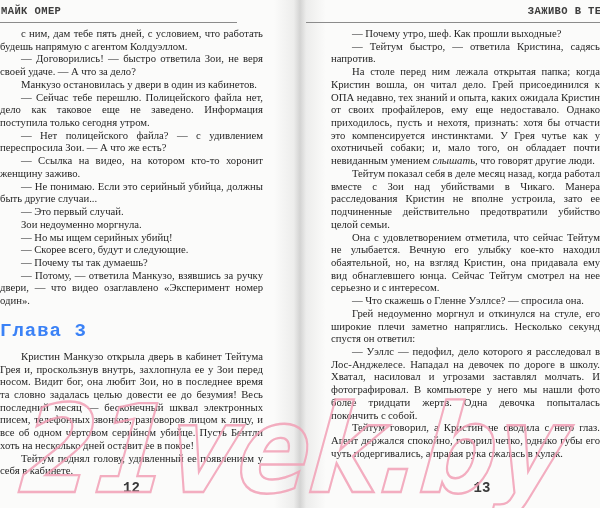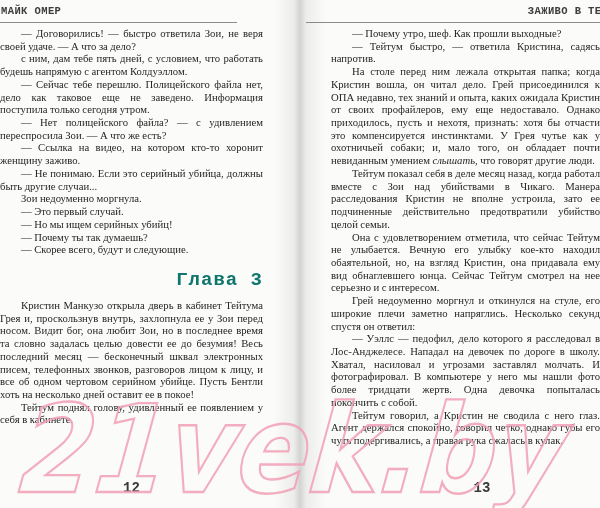--- a/index.html
+++ b/index.html
@@ -31,22 +31,22 @@
 
   .para{
     margin:0;text-align:justify;text-indent:21px;
     font-size:10.7px;line-height:12.72px;color:#262626;
     hyphens:auto;-webkit-hyphens:auto;word-spacing:-0.2px;
   }
   .para em{}
 
   .chapter-heading{
     font-family:"Liberation Mono", monospace;
-    font-weight:700;font-size:19px;color:#0f766e;
-    text-align:right;margin:13px 0 8px 0;letter-spacing:1px;
+    font-weight:700;font-size:19px;color:#3b82f6;
+    text-align:left;margin:13px 0 8px 0;letter-spacing:1px;
   }
 
   .page-num{
     position:absolute;top:480px;
     font-family:"Liberation Mono", monospace;
     font-size:14px;font-weight:700;color:#3a3a3a;text-align:center;
   }
   .page-left .page-num{left:0;width:263px;}
   .page-right .page-num{left:31px;width:302px;}
 
@@ -70,31 +70,33 @@
 <body>
 
 <div class="stage">
 
   <div class="page page-left">
     <div class="running-head">МАЙК ОМЕР</div>
     <div class="head-rule"></div>
 
     <div class="text-col">
       <div>
+          <p class="para">с ним, дам тебе пять дней, с условием, что работать будешь напрямую с агентом Колдуэллом.</p>
           <p class="para">— Договорились! — быстро ответила Зои, не веря своей удаче. — А что за дело?</p>
-          <p class="para">с ним, дам тебе пять дней, с условием, что работать будешь напрямую с агентом Колдуэллом.</p>
+          <p class="para">Манкузо остановилась у двери в один из кабинетов.</p>
           <p class="para">— Сейчас тебе перешлю. Полицейского файла нет, дело как таковое еще не заведено. Информация поступила только сегодня утром.</p>
           <p class="para">— Нет полицейского файла? — с удивлением переспросила Зои. — А что же есть?</p>
           <p class="para">— Ссылка на видео, на котором кто-то хоронит женщину заживо.</p>
           <p class="para">— Не понимаю. Если это серийный убийца, должны быть другие случаи...</p>
+          <p class="para">— Это первый случай.</p>
           <p class="para">Зои недоуменно моргнула.</p>
-          <p class="para">— Это первый случай.</p>
           <p class="para">— Но мы ищем серийных убийц!</p>
+          <p class="para">— Скорее всего, будут и следующие.</p>
           <p class="para">— Почему ты так думаешь?</p>
-          <p class="para">— Скорее всего, будут и следующие.</p>
+          <p class="para">— Потому, — ответила Манкузо, взявшись за ручку двери, — что видео озаглавлено «Эксперимент номер один».</p>
         </div>
       <div class="chapter-heading">Глава 3</div>
       <div>
           <p class="para">Кристин Манкузо открыла дверь в кабинет Тейтума Грея и, проскользнув внутрь, захлопнула ее у Зои перед носом. Видит бог, она любит Зои, но в последнее время та словно задалась целью довести ее до безумия! Весь последний месяц — бесконечный шквал электронных писем, телефонных звонков, разговоров лицом к лицу, и все об одном чертовом серийном убийце. Пусть Бентли хоть на несколько дней оставит ее в покое!</p>
           <p class="para">Тейтум поднял голову, удивленный ее появлением у себя в кабинете.</p>
         </div>
     </div>
 
     <div class="page-num">12</div>
   </div>
@@ -105,20 +107,21 @@
     <div class="running-head">ЗАЖИВО В ТЕМНОТЕ</div>
     <div class="head-rule"></div>
 
     <div class="text-col">
       <div>
           <p class="para">— Почему утро, шеф. Как прошли выходные?</p>
           <p class="para">— Тейтум быстро, — ответила Кристина, садясь напротив.</p>
           <p class="para">На столе перед ним лежала открытая папка; когда Кристин вошла, он читал дело. Грей присоединился к ОПА недавно, тех знаний и опыта, каких ожидала Кристин от своих профайлеров, ему еще недоставало. Однако приходилось, пусть и нехотя, признать: хотя бы отчасти это компенсируется инстинктами. У Грея чутье как у охотничьей собаки; и, мало того, он обладает почти невиданным умением <em>слышать</em>, что говорят другие люди.</p>
           <p class="para">Тейтум показал себя в деле месяц назад, когда работал вместе с Зои над убийствами в Чикаго. Манера расследования Кристин не вполне устроила, зато ее подчиненные действительно предотвратили убийство целой семьи.</p>
           <p class="para">Она с удовлетворением отметила, что сейчас Тейтум не улыбается. Вечную его улыбку кое-кто находил обаятельной, но, на взгляд Кристин, она придавала ему вид обнаглевшего юнца. Сейчас Тейтум смотрел на нее серьезно и с интересом.</p>
+          <p class="para">— Что скажешь о Гленне Уэллсе? — спросила она.</p>
           <p class="para">Грей недоуменно моргнул и откинулся на стуле, его широкие плечи заметно напряглись. Несколько секунд спустя он ответил:</p>
           <p class="para">— Уэллс — педофил, дело которого я расследовал в Лос-Анджелесе. Нападал на девочек по дороге в школу. Хватал, насиловал и угрозами заставлял молчать. И фотографировал. В компьютере у него мы нашли фото более тридцати жертв. Одна девочка попыталась покончить с собой.</p>
           <p class="para">Тейтум говорил, а Кристин не сводила с него глаз. Агент держался спокойно, говорил четко, однако губы его чуть подергивались, а правая рука сжалась в кулак.</p>
         </div>
     </div>
 
     <div class="page-num">13</div>
   </div>
 
   <svg class="watermark" viewBox="0 0 600 508" xmlns="http://www.w3.org/2000/svg">

